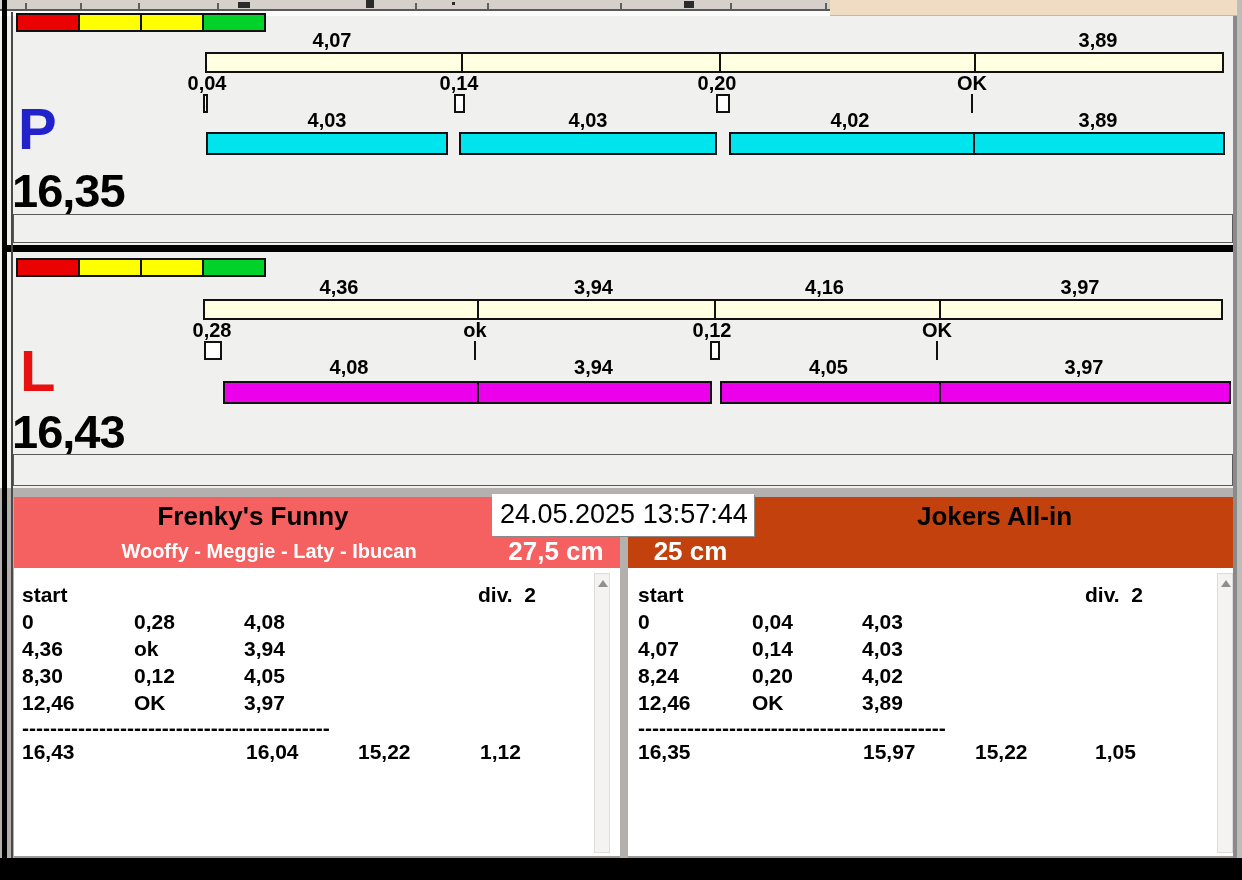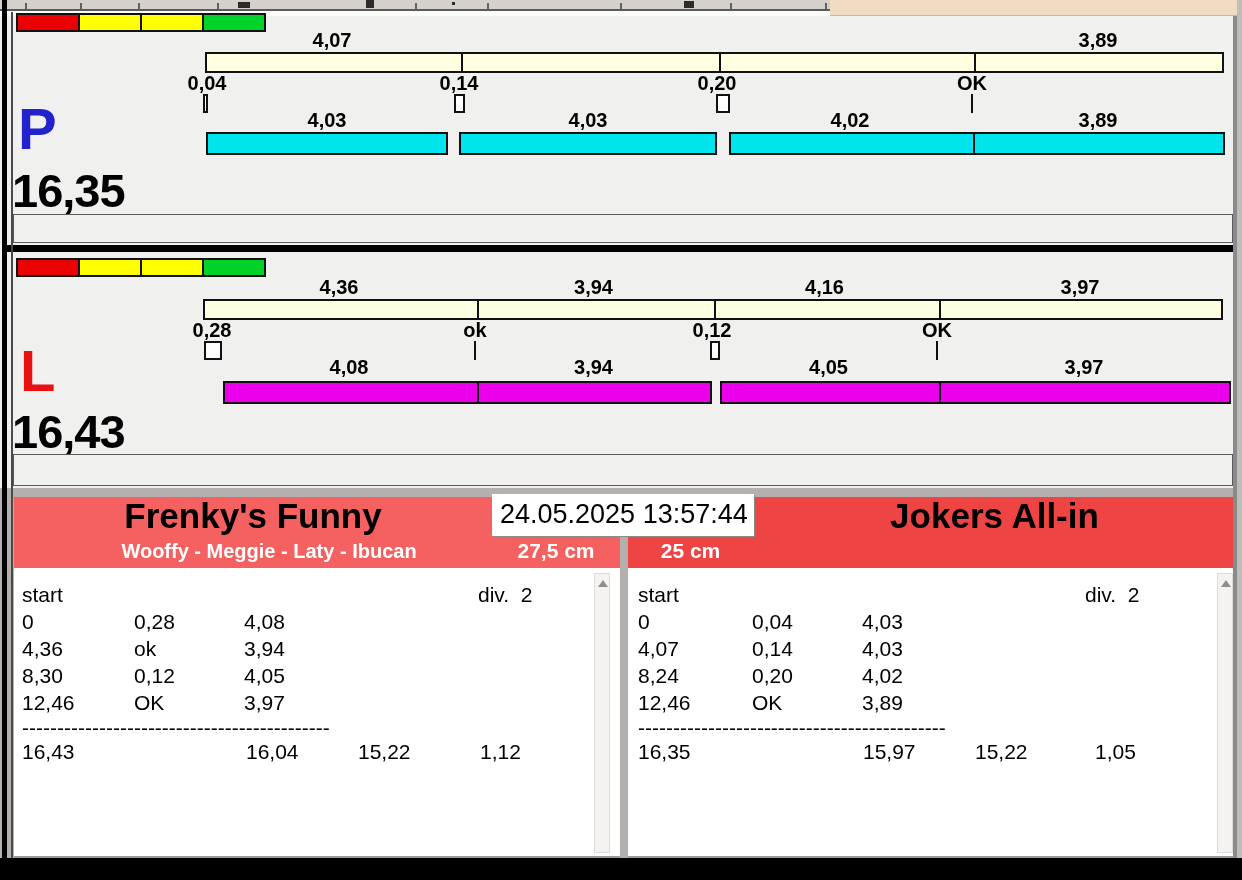--- a/index.html
+++ b/index.html
@@ -42,26 +42,26 @@
   .black-band{position:absolute;left:7px;width:1229px;height:7px;background:#000;}
 
   
   .bottom{position:absolute;left:0;top:488px;width:1242px;height:370px;background:#B3B0AD;}
   .datebox{position:absolute;left:492px;top:6px;width:262px;height:42px;background:#fff;color:#000;
            font-size:27px;line-height:40px;padding-left:8px;box-sizing:border-box;z-index:6;
            box-shadow:1px 1px 0 #8a8a8a;white-space:pre;}
   .panel{position:absolute;top:9px;height:361px;background:#fff;border-bottom:2px solid #9a9a9a;box-sizing:border-box;}
   .phead{position:absolute;top:0;left:0;right:0;height:71px;}
   .head-salmon{background:#F56161;}
-  .head-blue{background:#ef4444;}
-  .tname{position:absolute;top:3px;height:32px;line-height:32px;font-size:35px;font-weight:bold;color:#000;text-align:center;}
+  .head-blue{background:#c2410c;}
+  .tname{position:absolute;top:3px;height:32px;line-height:32px;font-size:26px;font-weight:bold;color:#000;text-align:center;}
   .tdogs{position:absolute;top:41px;height:26px;line-height:26px;font-size:20px;font-weight:bold;color:#fff;text-align:center;}
-  .tsize{position:absolute;top:41px;height:26px;line-height:26px;font-size:21px;font-weight:bold;color:#fff;text-align:center;}
+  .tsize{position:absolute;top:41px;height:26px;line-height:26px;font-size:26px;font-weight:bold;color:#fff;text-align:center;}
   .pbody{position:absolute;top:71px;left:0;right:0;bottom:0;background:#fff;}
-  .trow{position:absolute;left:0;right:0;height:27px;line-height:27px;font-size:21px;font-weight:normal;}
+  .trow{position:absolute;left:0;right:0;height:27px;line-height:27px;font-size:21px;font-weight:bold;}
   .trow span{position:absolute;white-space:pre;}
   .scrollbar{position:absolute;top:5px;bottom:3px;width:16px;background:#F4F3F1;border:1px solid #DDDCDA;box-sizing:border-box;}
   .scroll-btn{position:absolute;top:1px;left:1px;right:1px;height:18px;background:#F4F3F1;}
   .scroll-tri{position:absolute;left:2px;top:5px;width:0;height:0;
               border-left:5px solid transparent;border-right:5px solid transparent;border-bottom:7px solid #8f8f8f;}
 </style>
 </head>
 <body>
 
 <div class="screen">

